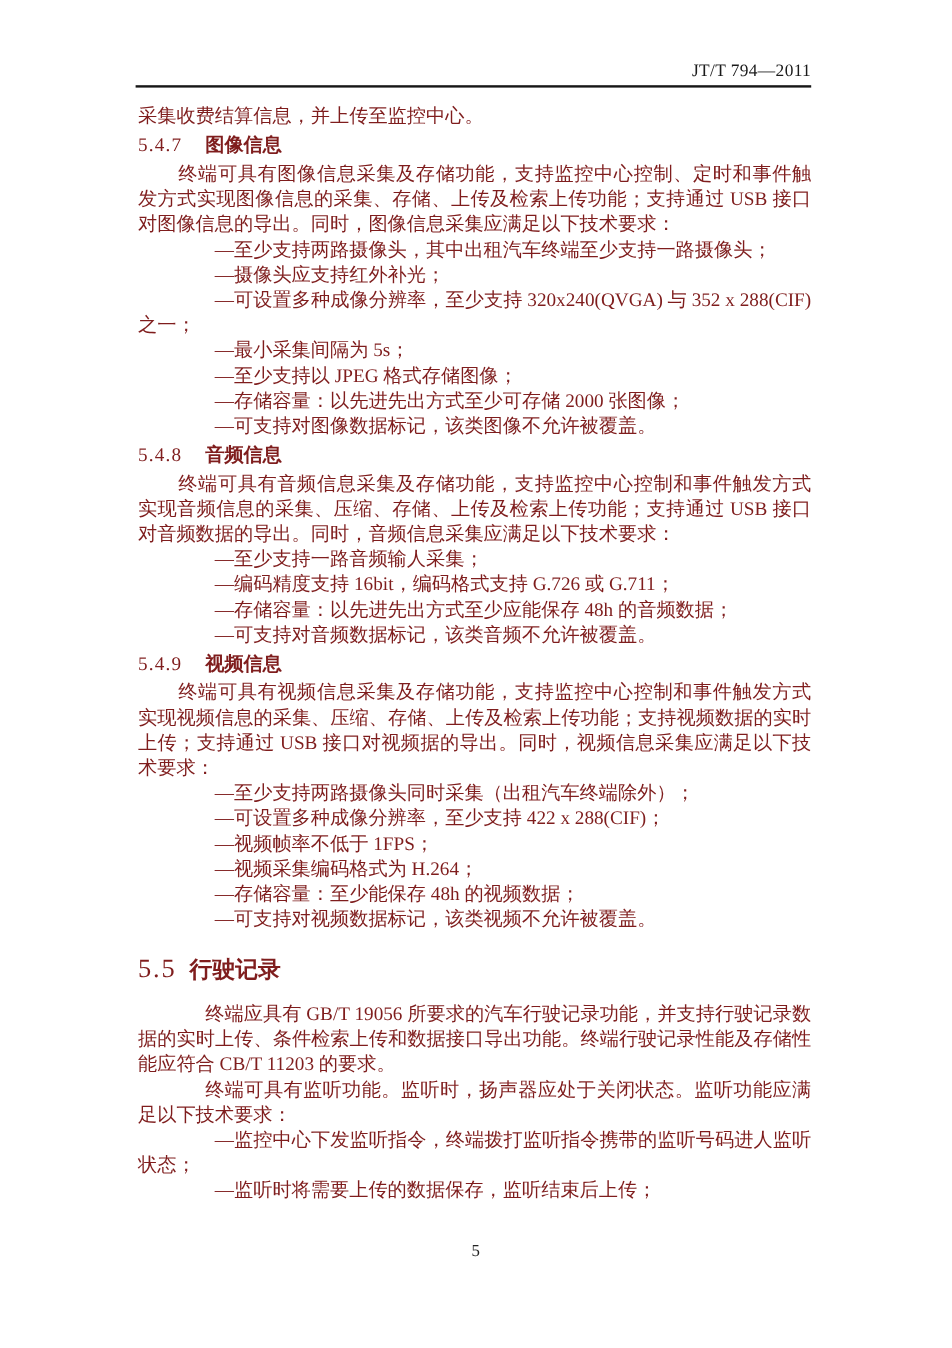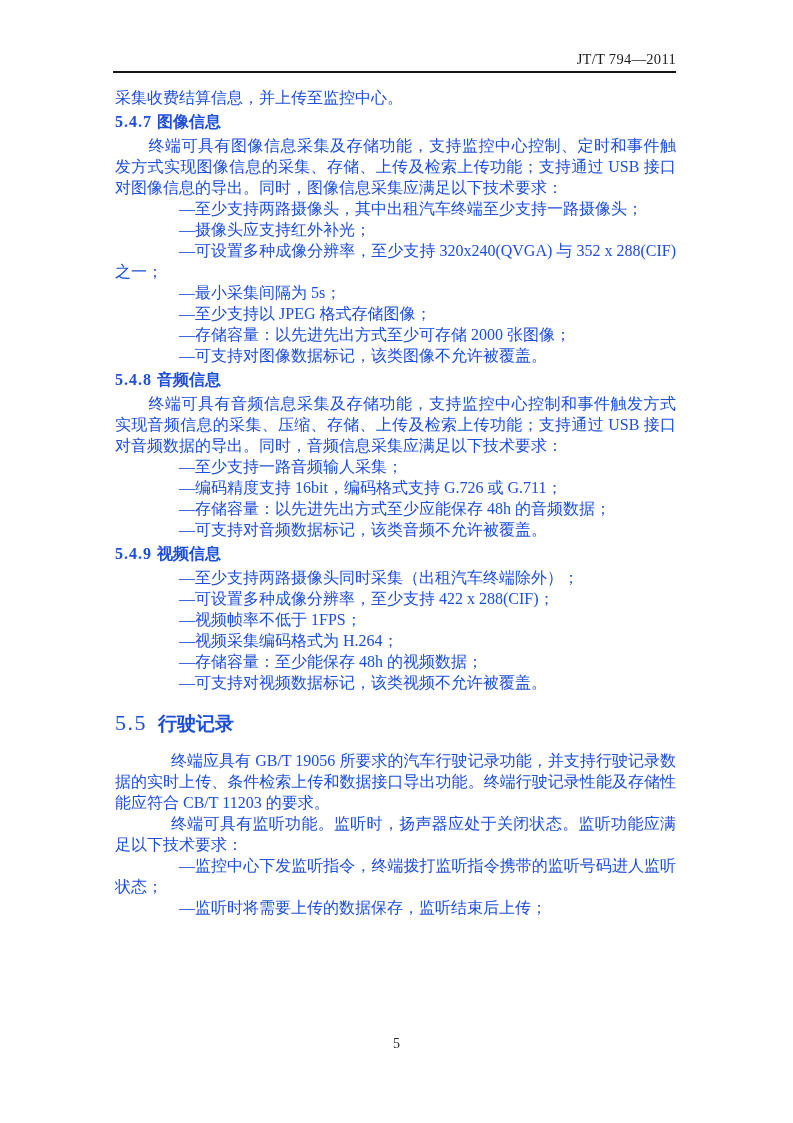--- a/index.html
+++ b/index.html
@@ -37,40 +37,40 @@
   }
   .doc-body {
     position: absolute;
     top: 87px;
     left: 115px;
     width: 561px;
     font-size: 16px;
     line-height: 21px;
     text-align: justify;
     text-justify: inter-ideograph;
-    color: #1d4ed8;
+    color: #7f1d1d;
   }
   .doc-body p {
     margin: 0;
     padding: 0;
   }
   p.plain  { text-indent: 0; }
   p.para   { text-indent: 2.1em; }
   p.para-wide { text-indent: 3.5em; }
   p.item   { text-indent: 4em; }
   .h3 {
     margin: 3px 0 2px 0;
     font-size: 16px;
     line-height: 22px;
     text-align: left;
   }
   .h3 .hnum {
-    font-weight: bold;
+    font-weight: normal;
     letter-spacing: 1px;
-    margin-right: 5px;
+    margin-right: 19px;
   }
   .h3 .htitle {
     font-family: "Liberation Sans", "DejaVu Sans", sans-serif;
     font-weight: bold;
   }
   .h2 {
     margin: 16px 0 13px 0;
     font-size: 19px;
     line-height: 27px;
     text-align: left;
@@ -115,20 +115,21 @@
       <p class="item">—至少支持以 JPEG 格式存储图像；</p>
       <p class="item">—存储容量：以先进先出方式至少可存储 2000 张图像；</p>
       <p class="item">—可支持对图像数据标记，该类图像不允许被覆盖。</p>
       <div class="h3"><span class="hnum">5.4.8</span><span class="htitle">音频信息</span></div>
       <p class="para">终端可具有音频信息采集及存储功能，支持监控中心控制和事件触发方式实现音频信息的采集、压缩、存储、上传及检索上传功能；支持通过 USB 接口对音频数据的导出。同时，音频信息采集应满足以下技术要求：</p>
       <p class="item">—至少支持一路音频输人采集；</p>
       <p class="item">—编码精度支持 16bit，编码格式支持 G.726 或 G.711；</p>
       <p class="item">—存储容量：以先进先出方式至少应能保存 48h 的音频数据；</p>
       <p class="item">—可支持对音频数据标记，该类音频不允许被覆盖。</p>
       <div class="h3"><span class="hnum">5.4.9</span><span class="htitle">视频信息</span></div>
+      <p class="para">终端可具有视频信息采集及存储功能，支持监控中心控制和事件触发方式实现视频信息的采集、压缩、存储、上传及检索上传功能；支持视频数据的实时上传；支持通过 USB 接口对视频据的导出。同时，视频信息采集应满足以下技术要求：</p>
       <p class="item">—至少支持两路摄像头同时采集（出租汽车终端除外）；</p>
       <p class="item">—可设置多种成像分辨率，至少支持 422 x 288(CIF)；</p>
       <p class="item">—视频帧率不低于 1FPS；</p>
       <p class="item">—视频采集编码格式为 H.264；</p>
       <p class="item">—存储容量：至少能保存 48h 的视频数据；</p>
       <p class="item">—可支持对视频数据标记，该类视频不允许被覆盖。</p>
       <div class="h2"><span class="hnum">5.5</span><span class="htitle">行驶记录</span></div>
       <p class="para-wide">终端应具有 GB/T 19056 所要求的汽车行驶记录功能，并支持行驶记录数据的实时上传、条件检索上传和数据接口导出功能。终端行驶记录性能及存储性能应符合 CB/T 11203 的要求。</p>
       <p class="para-wide">终端可具有监听功能。监听时，扬声器应处于关闭状态。监听功能应满足以下技术要求：</p>
       <p class="item">—监控中心下发监听指令，终端拨打监听指令携带的监听号码进人监听状态；</p>

